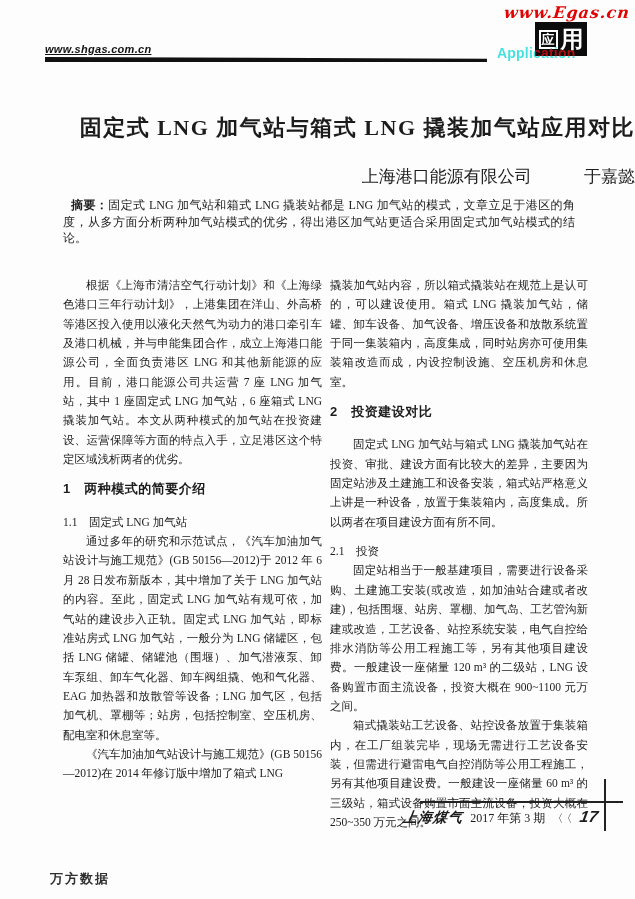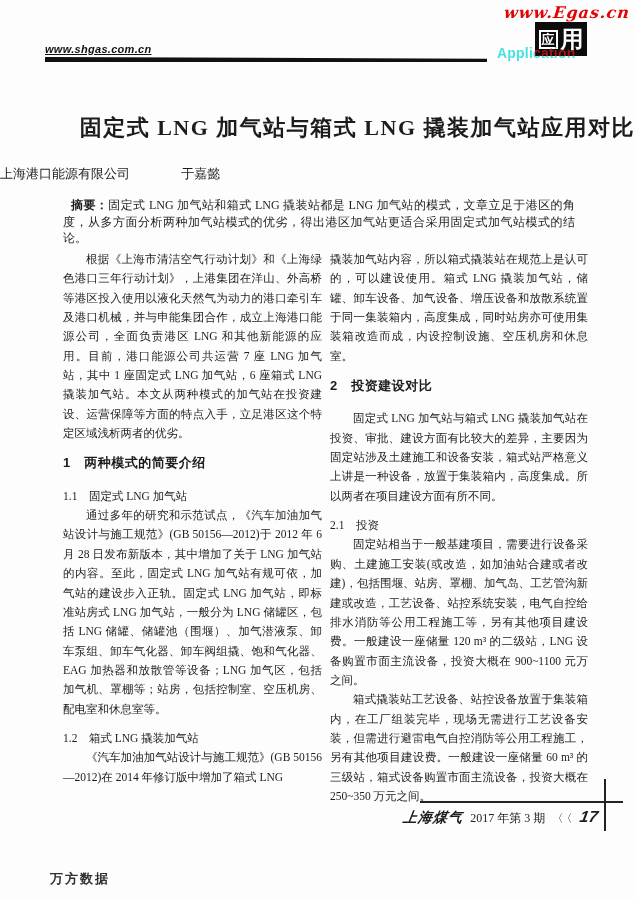--- a/index.html
+++ b/index.html
@@ -44,36 +44,36 @@
     left:497px; top:45px;
     font-family:"Liberation Sans",sans-serif; font-weight:bold; font-size:14px;
     color:#b91c1c; mix-blend-mode:difference; letter-spacing:0.2px;
   }
 
   
   #article-title {
     left:0; top:113px; width:100%; text-align:right;
     font-size:22px; font-weight:bold; letter-spacing:1.5px;
   }
-  #byline { left:0; top:165px; width:100%; text-align:left; font-size:13px; }
+  #byline { left:0; top:165px; width:100%; text-align:right; font-size:17px; }
   #byline .author { margin-left:48px; }
 
   
   #abstract-block {
     left:63px; top:197px; width:512px;
     font-size:12px; line-height:16.6px; text-align:justify;
   }
   #abstract-block p { margin:0; }
   .bold-label { font-weight:bold;margin-left:8px; }
   #keywords-row { display:flex; gap:26px; margin-top:1px; }
   #keywords-row span { white-space:nowrap; }
 
   
   .col {
-    position:absolute; top:250px; width:259px;
+    position:absolute; top:276px; width:259px;
     font-size:11.5px; line-height:19.35px;
     text-align:justify; text-justify:inter-ideograph;
   }
   #col-left  { left:63px; }
   #col-right { left:330px; width:258px; }
   .col p { margin:0; }
   .col p.indent { text-indent:2em; }
   .h1 {
     font-family:"Liberation Sans",sans-serif; font-weight:bold;
     font-size:13px; letter-spacing:0.5px; margin:10px 0 14px;
@@ -128,21 +128,20 @@
 
 <div class="abs" id="abstract-block">
   <p><span class="bold-label">摘要：</span><span>固定式 LNG 加气站和箱式 LNG 撬装站都是 LNG 加气站的模式，文章立足于港区的角度，从多方面分析两种加气站模式的优劣，得出港区加气站更适合采用固定式加气站模式的结论。</span></p>
 </div>
 
 <div class="col" id="col-left">
   <p class="indent">根据《上海市清洁空气行动计划》和《上海绿色港口三年行动计划》，上港集团在洋山、外高桥等港区投入使用以液化天然气为动力的港口牵引车及港口机械，并与申能集团合作，成立上海港口能源公司，全面负责港区 LNG 和其他新能源的应用。目前，港口能源公司共运营 7 座 LNG 加气站，其中 1 座固定式 LNG 加气站，6 座箱式 LNG 撬装加气站。本文从两种模式的加气站在投资建设、运营保障等方面的特点入手，立足港区这个特定区域浅析两者的优劣。</p>
   <div class="h1">1　两种模式的简要介绍</div>
   <div class="h2">1.1　固定式 LNG 加气站</div>
   <p class="indent">通过多年的研究和示范试点，《汽车加油加气站设计与施工规范》(GB 50156—2012)于 2012 年 6 月 28 日发布新版本，其中增加了关于 LNG 加气站的内容。至此，固定式 LNG 加气站有规可依，加气站的建设步入正轨。固定式 LNG 加气站，即标准站房式 LNG 加气站，一般分为 LNG 储罐区，包括 LNG 储罐、储罐池（围堰）、加气潜液泵、卸车泵组、卸车气化器、卸车阀组撬、饱和气化器、EAG 加热器和放散管等设备；LNG 加气区，包括加气机、罩棚等；站房，包括控制室、空压机房、配电室和休息室等。</p>
-  <div class="h2">1.2　箱式 LNG 撬装加气站</div>
   <p class="indent">《汽车加油加气站设计与施工规范》(GB 50156—2012)在 2014 年修订版中增加了箱式 LNG</p>
 </div>
 
 <div class="col" id="col-right">
   <p>撬装加气站内容，所以箱式撬装站在规范上是认可的，可以建设使用。箱式 LNG 撬装加气站，储罐、卸车设备、加气设备、增压设备和放散系统置于同一集装箱内，高度集成，同时站房亦可使用集装箱改造而成，内设控制设施、空压机房和休息室。</p>
   <div class="h1">2　投资建设对比</div>
   <p class="indent">固定式 LNG 加气站与箱式 LNG 撬装加气站在投资、审批、建设方面有比较大的差异，主要因为固定站涉及土建施工和设备安装，箱式站严格意义上讲是一种设备，放置于集装箱内，高度集成。所以两者在项目建设方面有所不同。</p>
   <div class="h2">2.1　投资</div>
   <p class="indent">固定站相当于一般基建项目，需要进行设备采购、土建施工安装(或改造，如加油站合建或者改建)，包括围堰、站房、罩棚、加气岛、工艺管沟新建或改造，工艺设备、站控系统安装，电气自控给排水消防等公用工程施工等，另有其他项目建设费。一般建设一座储量 120 m³ 的二级站，LNG 设备购置市面主流设备，投资大概在 900~1100 元万之间。</p>
   <p class="indent">箱式撬装站工艺设备、站控设备放置于集装箱内，在工厂组装完毕，现场无需进行工艺设备安装，但需进行避雷电气自控消防等公用工程施工，另有其他项目建设费。一般建设一座储量 60 m³ 的三级站，箱式设备购置市面主流设备，投资大概在 250~350 万元之间。</p>

